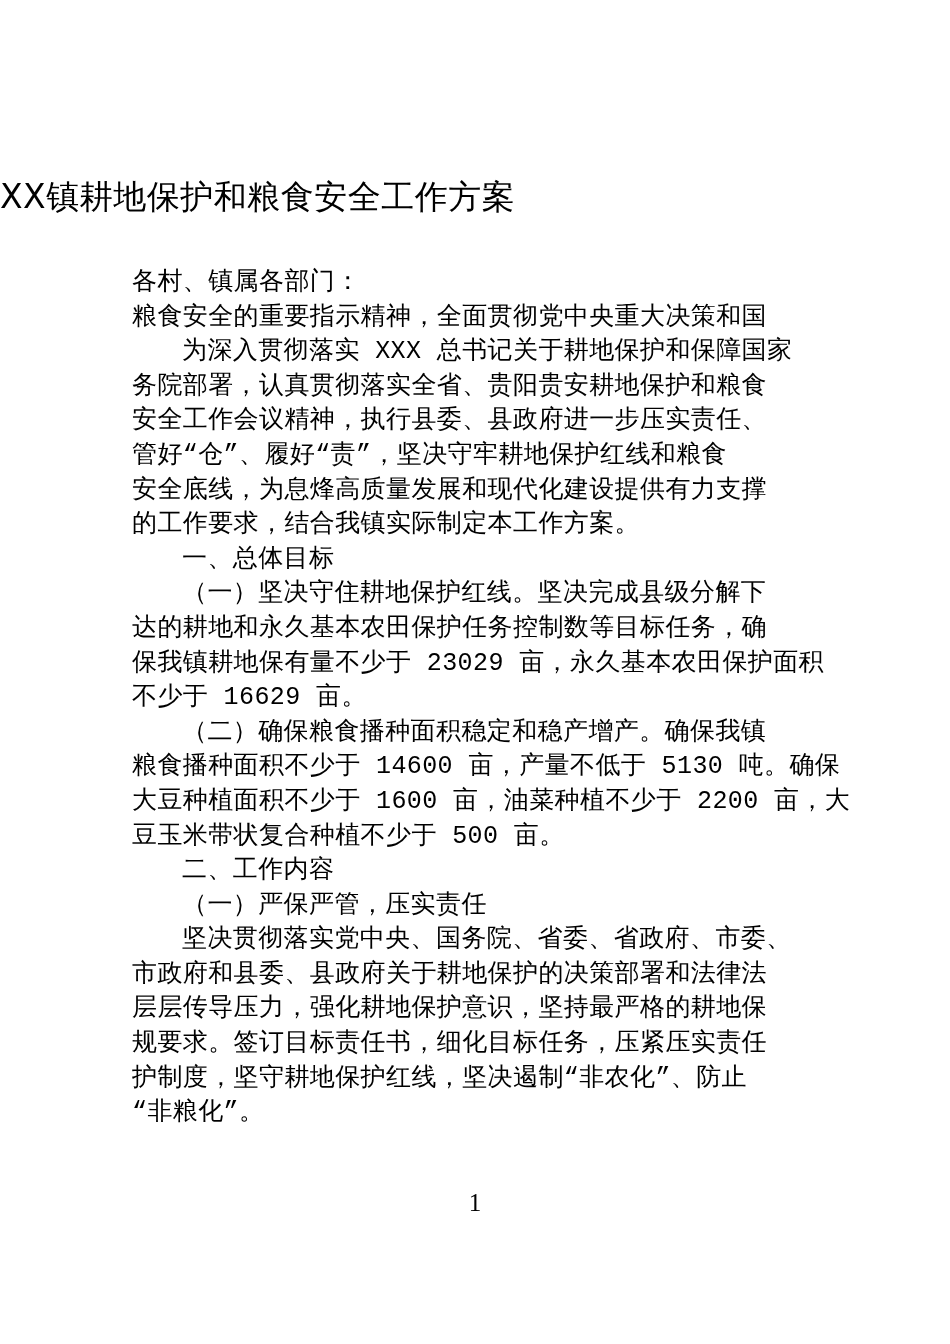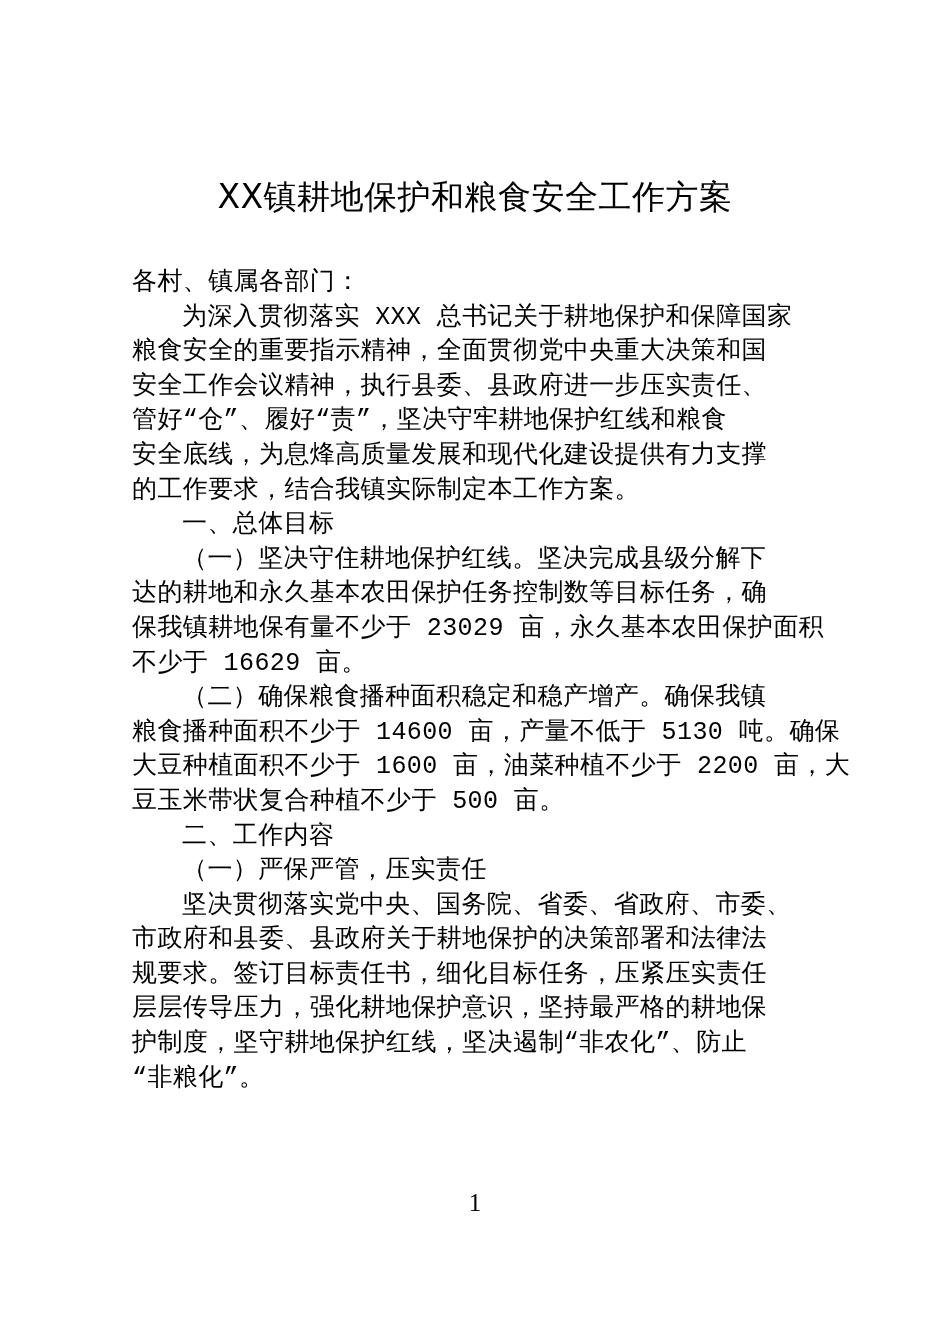--- a/index.html
+++ b/index.html
@@ -1,55 +1,56 @@
 <!DOCTYPE html>
 <html><head>
   <meta charset="utf-8">
   <style>
     html, body { margin: 0; padding: 0; background: #ffffff; }
     body { width: 950px; height: 1344px; position: relative; overflow: hidden;
            font-family: "DejaVu Sans", "Liberation Sans", sans-serif; color: #000; }
     .page { position: absolute; left: 0; top: 0; width: 950px; height: 1344px; background: #fff; }
-    .title { position: absolute; left: 0; top: 172px; width: 950px; text-align: center;
+    .title { position: absolute; left: 0; top: 172px; width: 950px; 
              font-size: 33px; line-height: 50px; letter-spacing: 0.5px; }
     .body { position: absolute; left: 132px; top: 266px; width: 665px; font-family: Liberation Mono, monospace; }
     .line { height: 34.6px; line-height: 34.6px; font-size: 25px; white-space: nowrap; letter-spacing: 0.4px; }
     .indent { padding-left: 50px; }
     .pagenum { position: absolute; left: 0; top: 1188px; width: 950px; text-align: center;
                font-family: "Liberation Serif", serif; font-size: 25px; line-height: 30px; }
   </style>
 </head>
 <body>
 
 <div class="page">
   <div class="title">XX镇耕地保护和粮食安全工作方案</div>
 
   <div class="body">
     <div class="line">各村、镇属各部门：</div>
     <div id="lines">
+        <div class="line">粮食安全的重要指示精神，全面贯彻党中央重大决策和国</div>
         <div class="line indent">为深入贯彻落实 XXX 总书记关于耕地保护和保障国家</div>
-        <div class="line">粮食安全的重要指示精神，全面贯彻党中央重大决策和国</div>
+        <div class="line">务院部署，认真贯彻落实全省、贵阳贵安耕地保护和粮食</div>
         <div class="line">安全工作会议精神，执行县委、县政府进一步压实责任、</div>
         <div class="line">管好“仓”、履好“责”，坚决守牢耕地保护红线和粮食</div>
         <div class="line">安全底线，为息烽高质量发展和现代化建设提供有力支撑</div>
         <div class="line">的工作要求，结合我镇实际制定本工作方案。</div>
         <div class="line indent">一、总体目标</div>
         <div class="line indent">（一）坚决守住耕地保护红线。坚决完成县级分解下</div>
         <div class="line">达的耕地和永久基本农田保护任务控制数等目标任务，确</div>
         <div class="line">保我镇耕地保有量不少于 23029 亩，永久基本农田保护面积</div>
         <div class="line">不少于 16629 亩。</div>
         <div class="line indent">（二）确保粮食播种面积稳定和稳产增产。确保我镇</div>
         <div class="line">粮食播种面积不少于 14600 亩，产量不低于 5130 吨。确保</div>
         <div class="line">大豆种植面积不少于 1600 亩，油菜种植不少于 2200 亩，大</div>
         <div class="line">豆玉米带状复合种植不少于 500 亩。</div>
         <div class="line indent">二、工作内容</div>
         <div class="line indent">（一）严保严管，压实责任</div>
         <div class="line indent">坚决贯彻落实党中央、国务院、省委、省政府、市委、</div>
         <div class="line">市政府和县委、县政府关于耕地保护的决策部署和法律法</div>
+        <div class="line">层层传导压力，强化耕地保护意识，坚持最严格的耕地保</div>
         <div class="line">规要求。签订目标责任书，细化目标任务，压紧压实责任</div>
-        <div class="line">层层传导压力，强化耕地保护意识，坚持最严格的耕地保</div>
         <div class="line">护制度，坚守耕地保护红线，坚决遏制“非农化”、防止</div>
         <div class="line">“非粮化”。</div>
       </div>
   </div>
 
   <div class="pagenum">1</div>
 </div>
 
 </body></html>

